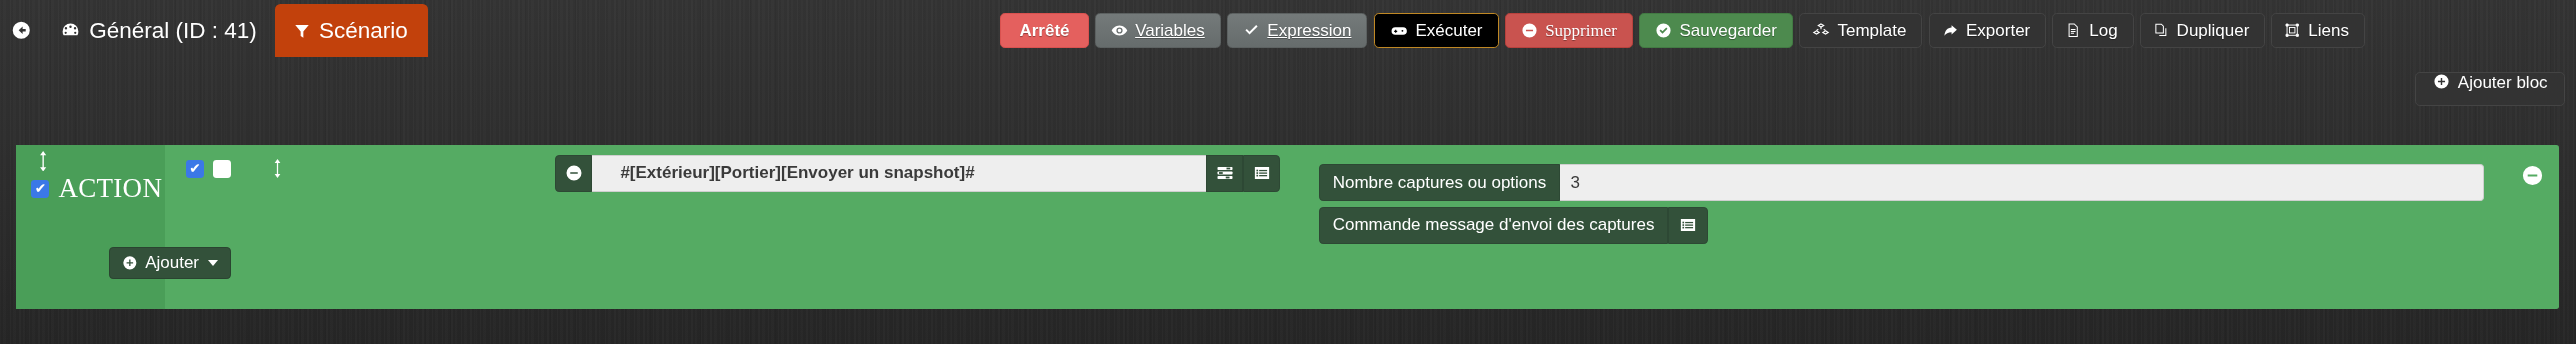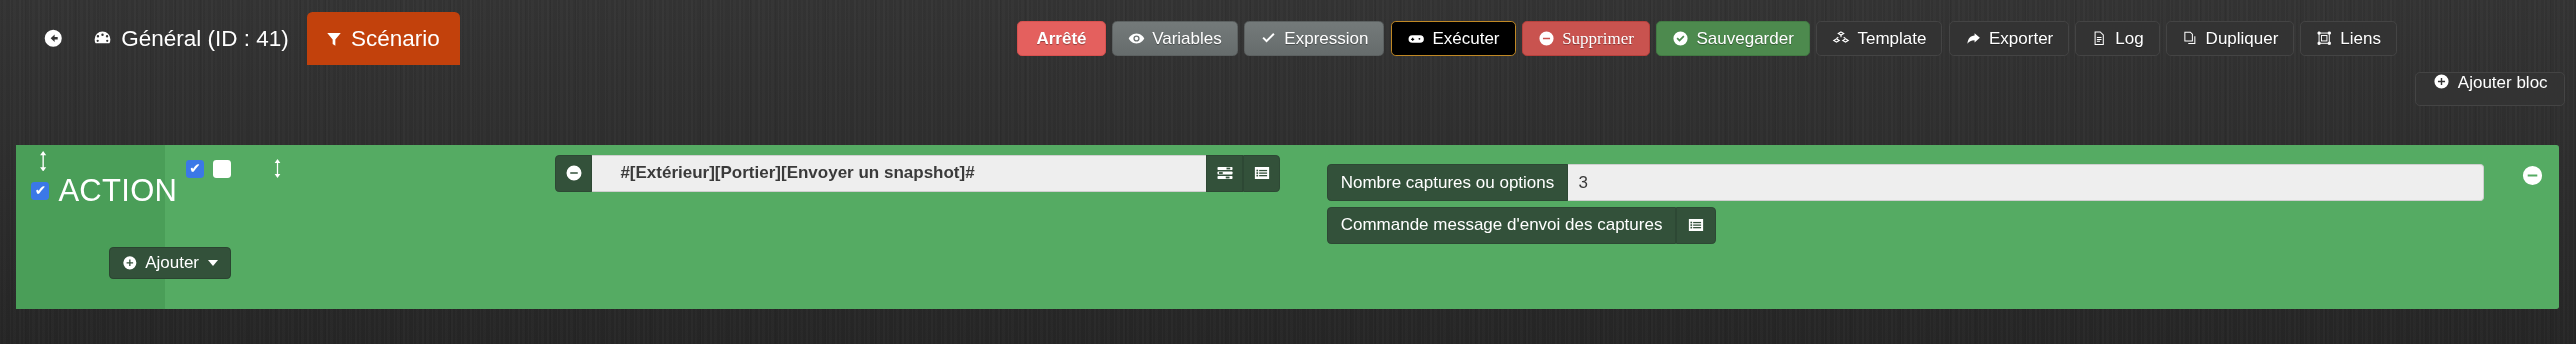--- a/index.html
+++ b/index.html
@@ -14,22 +14,22 @@
     background-image:
       repeating-linear-gradient(90deg, rgba(255,255,255,0.018) 0px, rgba(255,255,255,0.018) 1.4px, rgba(0,0,0,0.03) 1.4px, rgba(0,0,0,0.03) 3.4px, rgba(255,255,255,0.01) 3.4px, rgba(255,255,255,0.01) 6.1px, rgba(0,0,0,0.025) 6.1px, rgba(0,0,0,0.025) 9.6px),
       repeating-linear-gradient(90deg, rgba(0,0,0,0.06) 0px, rgba(0,0,0,0.06) 0.7px, rgba(255,255,255,0.0) 0.7px, rgba(255,255,255,0.0) 25px),
       linear-gradient(180deg, #343434 0%, #2f2f2f 40%, #262626 100%);
     color: #e8e8e8;
   }
 
   
   .header {
     position: absolute;
-    left: 0; top: 12px;
-    width: 2376px; height: 53px; margin-left: 32px;
+    left: 0; top: 4px;
+    width: 2376px; height: 53px;
   }
   .hdr-left {
     position: absolute;
     left: 0; top: 0;
     height: 53px;
     display: flex;
     align-items: center;
   }
   .back-btn {
     width: 42px; height: 53px;
@@ -78,25 +78,25 @@
     border-radius: 4.8px;
     font-size: 17px;
     color: #ffffff;
     white-space: nowrap;
     cursor: pointer;
     border: 0.7px solid rgba(0,0,0,0.22);
     text-shadow: 0 0.7px 0.7px rgba(0,0,0,0.35);
   }
   .hbtn .ico { display:flex; align-items:center; }
   .hbtn.badge      { background:#e4605e; border-color:#d9514f; font-weight:bold; padding:0 18px; }
-  .hbtn.grey       { background: linear-gradient(180deg,#747a7a 0%, #666c6c 100%); border-color:#5c6161; }
+  .hbtn.grey       { background: linear-gradient(180deg,#747a7a 0%, #666c6c 100%); border-color:#5c6161;text-decoration:underline; }
   .hbtn.orange     { background:#000000; border-color:#c08824; }
   .hbtn.red        { background:#c9534f; border-color:#b8413d;font-family:Liberation Serif, serif; }
   .hbtn.green      { background:#4d8a4e; border-color:#427a43; }
-  .hbtn.dark       { background:#333333; border-color:#444444; }
+  .hbtn.dark       { background:#333333; border-color:#444444;padding-left:12px; }
 
   
   .addbar {
     position: absolute;
     left: 0; top: 53px;
     width: 2576px; height: 76px;
   }
   .add-block-btn {
     position: absolute;
     right: 11px; top: 19px;
@@ -131,24 +131,25 @@
     position:absolute; left: 20.5px; top: 5.5px;
     color:#ffffff; font-size: 18px; line-height: 1;
     cursor: ns-resize;
   }
   .block-title-row {
     position: absolute;
     left: 15px; top: 30px;
     display: flex; align-items: center; gap: 9px;
   }
   .block-title {
-    font-size: 31px;
+    font-size: 27px;
     color: #ffffff;
     letter-spacing: 0.3px;
     line-height: 1;
+    font-family: Liberation Serif, serif;
   }
   .ajouter-btn {
     position: absolute;
     left: 48px; bottom: 30px;
     display:flex; align-items:center; gap:7.5px;
     height: 32px;
     padding: 0 11.6px;
     background:#33513a;
     border:0.7px solid #2a4430;
     border-radius:4.1px;
@@ -238,21 +239,20 @@
   .opt-label {
     background:#33513a;
     border:0.7px solid #2d4834;
     border-top-left-radius:4.1px; border-bottom-left-radius:4.1px;
     color:#ffffff;
     font-size: 17px;
     display:flex; align-items:center;
     padding: 0 12.3px;
     white-space: nowrap;
     flex: none;
-    margin-left: 8px;
   }
   .opt-input {
     flex: 1;
     background:#eeeeee;
     border:0.7px solid #cfcfcf;
     border-left:none;
     color:#3a3a3a;
     font-size: 17px;
     display:flex; align-items:center;
     padding: 0 11px;

